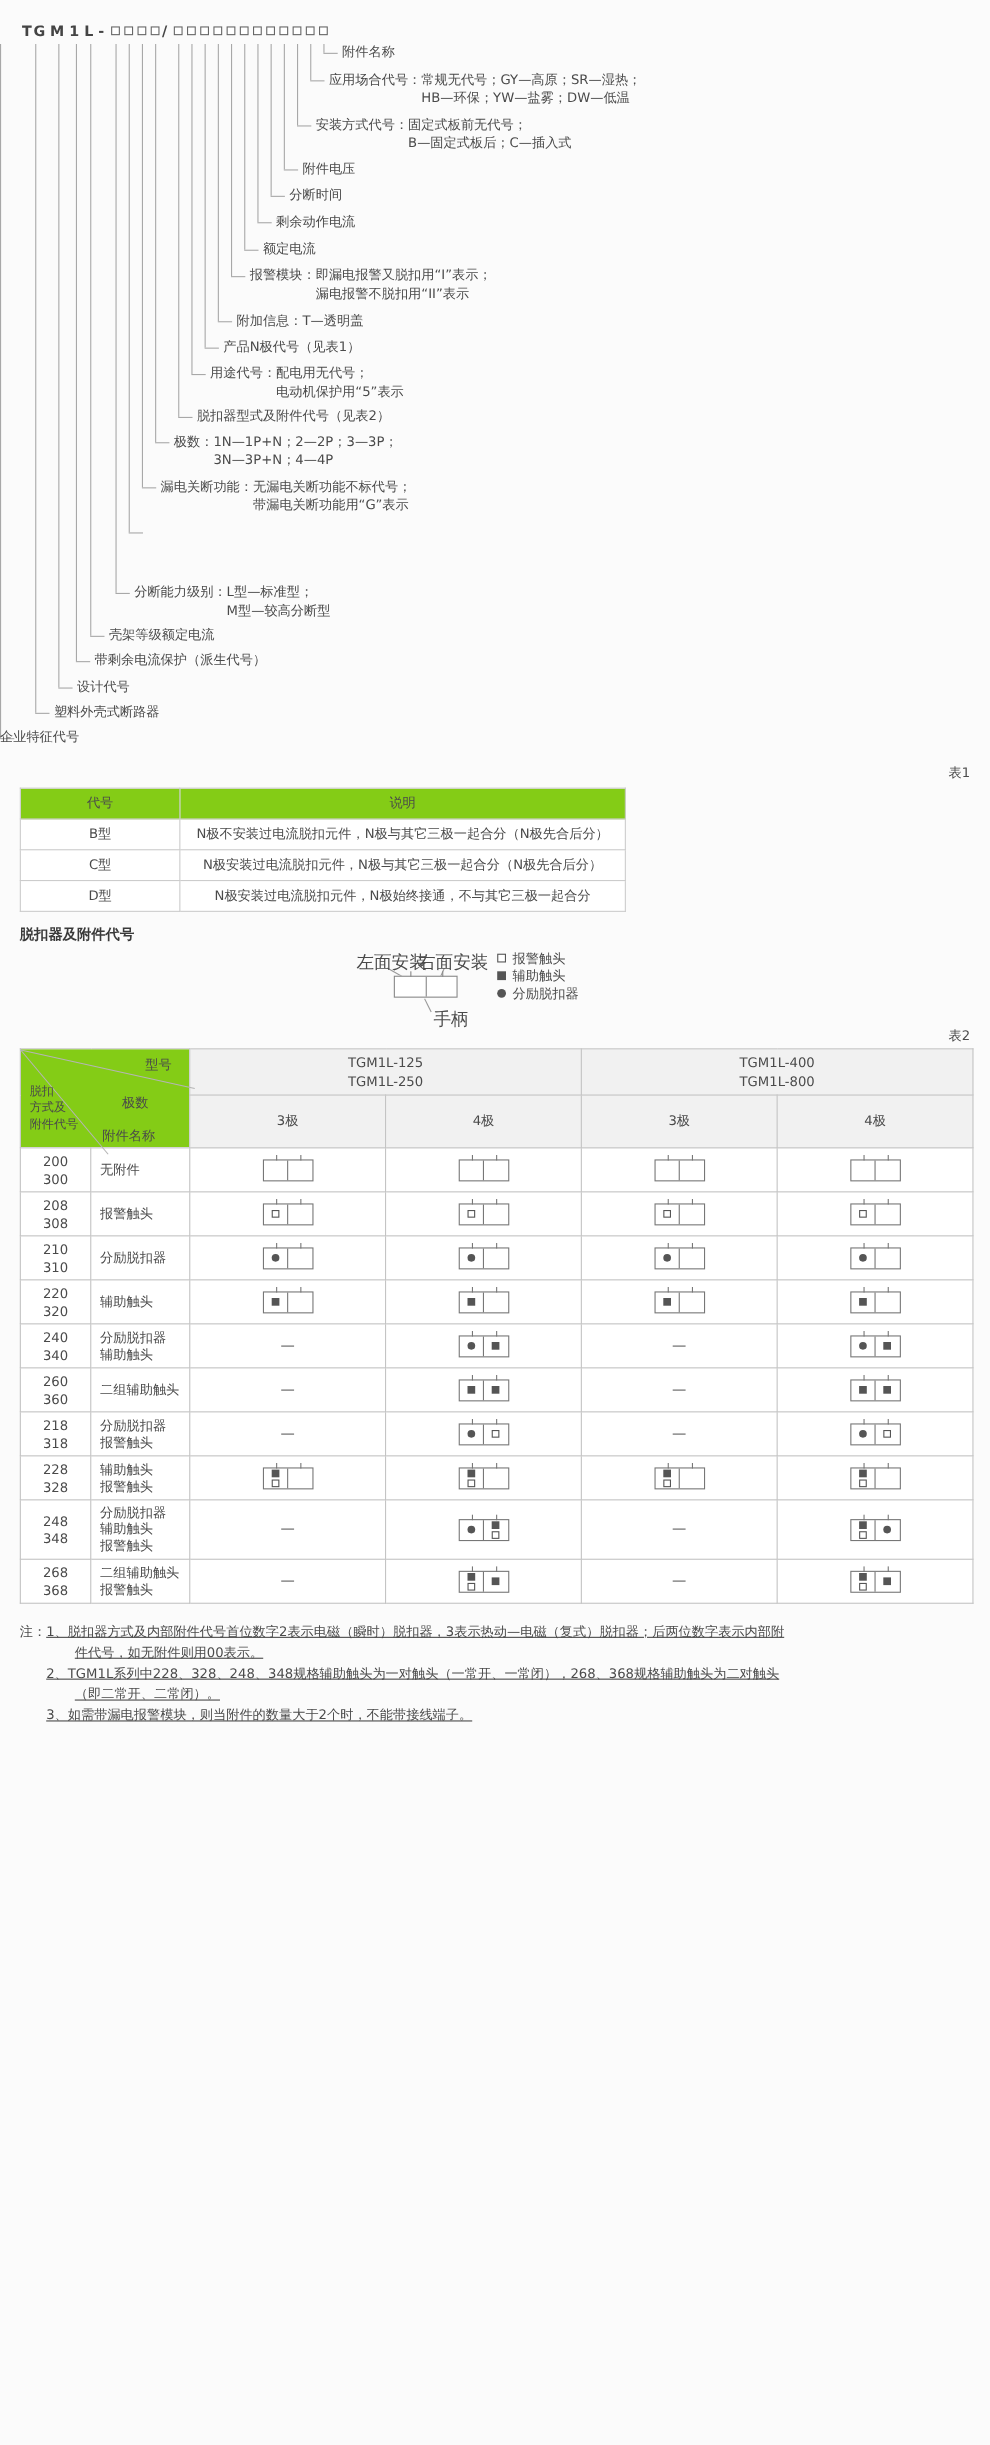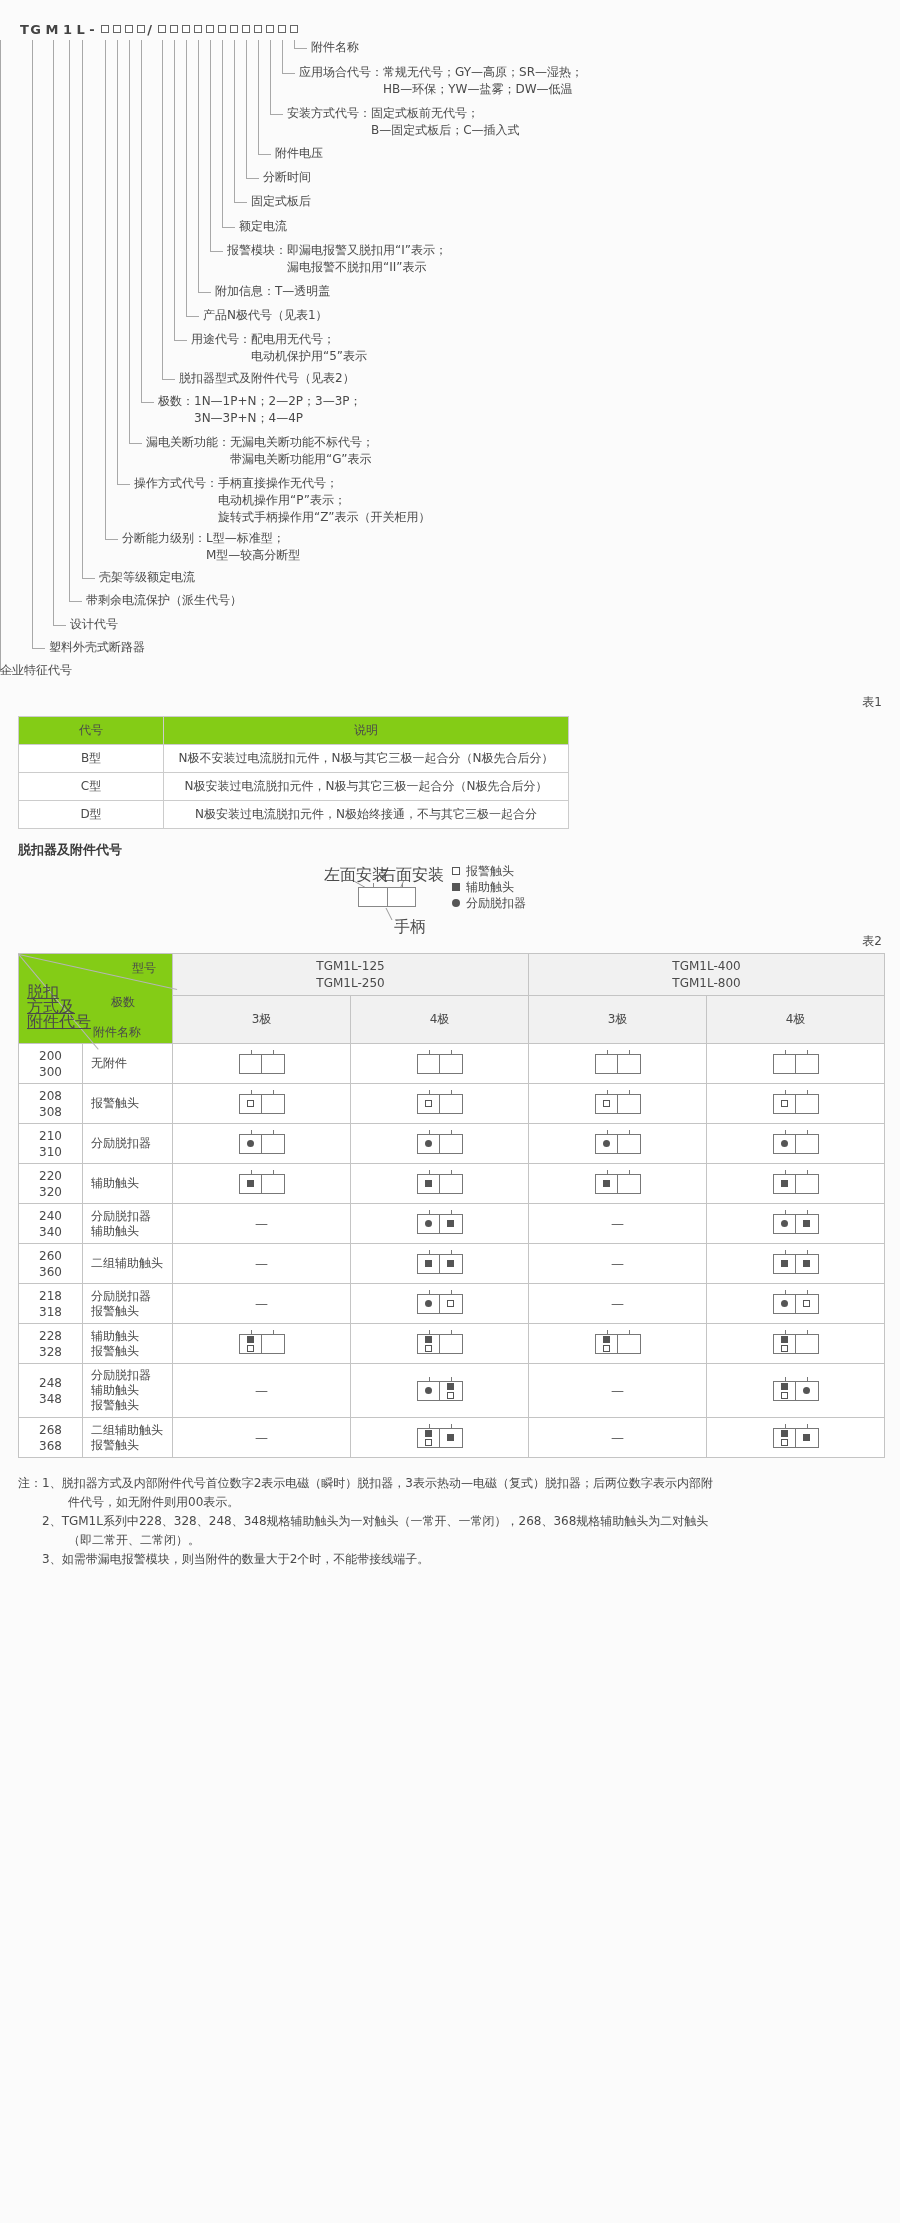--- a/index.html
+++ b/index.html
@@ -65,38 +65,38 @@
   .t2 th.mg { height:42px; }
   .t2 th.mg div { line-height:17px; }
   .t2 th.ph { height:48px; }
   .t2 th.corner { position:relative; background:#84cc16; padding:0; }
   .diag { position:absolute; left:0; top:0; height:1px; background:#b5b5b5; transform-origin:0 0; }
   .d1 { width:162px; transform:rotate(12.5deg); }
   .d2 { width:124px; transform:rotate(50deg); }
   .c-model { position:absolute; right:16px; top:6px; }
   .c-poles { position:absolute; left:92px; top:40px; }
   .c-acc   { position:absolute; left:74px; top:70px; }
-  .c-mode  { position:absolute; left:8px; top:30px; line-height:15px; font-size:16px; text-align:left;text-decoration:underline; }
+  .c-mode  { position:absolute; left:8px; top:30px; line-height:15px; font-size:11px; text-align:left; }
   .t2 td.codes { height:40px; }
   .t2 td.codes div { line-height:16px; }
   .t2 td.aname { text-align:left; padding:4px 2px 4px 8px; }
   .t2 td.aname div { line-height:15px; }
   .t2 td.dcell { height:40px; }
   .t2 td.dash { color:#555; font-size:13px; }
   .acc-box { position:relative; width:46px; height:20px; border:1px solid #777; margin:0 auto;
              display:flex; background:#fff; }
   .comp { flex:1; display:flex; flex-direction:column; align-items:center; justify-content:center; gap:2px; }
   .comp.right { border-left:1px solid #777; }
   .acc-box .tick { position:absolute; top:-5px; width:1px; height:5px; background:#777; }
   .bt1 { left:11px; } .bt2 { left:33px; }
 
   
   .notes { margin:16px 0 0 18px; width:700px; display:flex; font-size:12px; line-height:19px; }
   .notes-prefix { flex:none; }
-  .note-item { padding-left:26px; text-indent:-26px; }
+  .note-item { padding-left:26px; text-indent:-26px;text-decoration:underline; }
 </style>
 </head>
 <body>
 
 <div class="page">
 
   <div class="designation" id="designation">
       <div class="model-string"><span class="mchar">TG</span><span class="mchar">M</span><span class="mchar">1</span><span class="mchar">L</span><span class="mchar">-</span><span class="mbox"></span><span class="mbox"></span><span class="mbox"></span><span class="mbox"></span><span class="mchar">/</span><span class="mbox"></span><span class="mbox"></span><span class="mbox"></span><span class="mbox"></span><span class="mbox"></span><span class="mbox"></span><span class="mbox"></span><span class="mbox"></span><span class="mbox"></span><span class="mbox"></span><span class="mbox"></span><span class="mbox"></span></div>
       <div class="dline v" style="left: 294px; top: 40px; height: 8px;"></div>
       <div class="dline h" style="left: 294px; top: 48px; width: 13px;"></div>
@@ -121,21 +121,21 @@
         <div class="dlabel-line">附件电压</div>
       </div>
       <div class="dline v" style="left: 246px; top: 40px; height: 138px;"></div>
       <div class="dline h" style="left: 246px; top: 178px; width: 13px;"></div>
       <div class="dlabel" style="left: 263px; top: 169px;">
         <div class="dlabel-line">分断时间</div>
       </div>
       <div class="dline v" style="left: 234px; top: 40px; height: 162px;"></div>
       <div class="dline h" style="left: 234px; top: 202px; width: 13px;"></div>
       <div class="dlabel" style="left: 251px; top: 193px;">
-        <div class="dlabel-line">固定式板后</div>
+        <div class="dlabel-line">剩余动作电流</div>
       </div>
       <div class="dline v" style="left: 222px; top: 40px; height: 187px;"></div>
       <div class="dline h" style="left: 222px; top: 227px; width: 13px;"></div>
       <div class="dlabel" style="left: 239px; top: 218px;">
         <div class="dlabel-line">额定电流</div>
       </div>
       <div class="dline v" style="left: 210px; top: 40px; height: 211px;"></div>
       <div class="dline h" style="left: 210px; top: 251px; width: 13px;"></div>
       <div class="dlabel" style="left: 227px; top: 242px;">
         <div class="dlabel-line">报警模块：即漏电报警又脱扣用“I”表示；</div>
@@ -169,25 +169,20 @@
         <div class="dlabel-line" style="margin-left: 36px;">3N—3P+N；4—4P</div>
       </div>
       <div class="dline v" style="left: 129px; top: 40px; height: 403px;"></div>
       <div class="dline h" style="left: 129px; top: 443px; width: 13px;"></div>
       <div class="dlabel" style="left: 146px; top: 434px;">
         <div class="dlabel-line">漏电关断功能：无漏电关断功能不标代号；</div>
         <div class="dlabel-line" style="margin-left: 84px;">带漏电关断功能用“G”表示</div>
       </div>
       <div class="dline v" style="left: 117px; top: 40px; height: 444px;"></div>
       <div class="dline h" style="left: 117px; top: 484px; width: 13px;"></div>
-      <div class="dlabel" style="left: 134px; top: 475px;">
-        <div class="dlabel-line">操作方式代号：手柄直接操作无代号；</div>
-        <div class="dlabel-line" style="margin-left: 84px;">电动机操作用“P”表示；</div>
-        <div class="dlabel-line" style="margin-left: 84px;">旋转式手柄操作用“Z”表示（开关柜用）</div>
-      </div>
       <div class="dline v" style="left: 105px; top: 40px; height: 499px;"></div>
       <div class="dline h" style="left: 105px; top: 539px; width: 13px;"></div>
       <div class="dlabel" style="left: 122px; top: 530px;">
         <div class="dlabel-line">分断能力级别：L型—标准型；</div>
         <div class="dlabel-line" style="margin-left: 84px;">M型—较高分断型</div>
       </div>
       <div class="dline v" style="left: 82px; top: 40px; height: 538px;"></div>
       <div class="dline h" style="left: 82px; top: 578px; width: 13px;"></div>
       <div class="dlabel" style="left: 99px; top: 569px;">
         <div class="dlabel-line">壳架等级额定电流</div>

